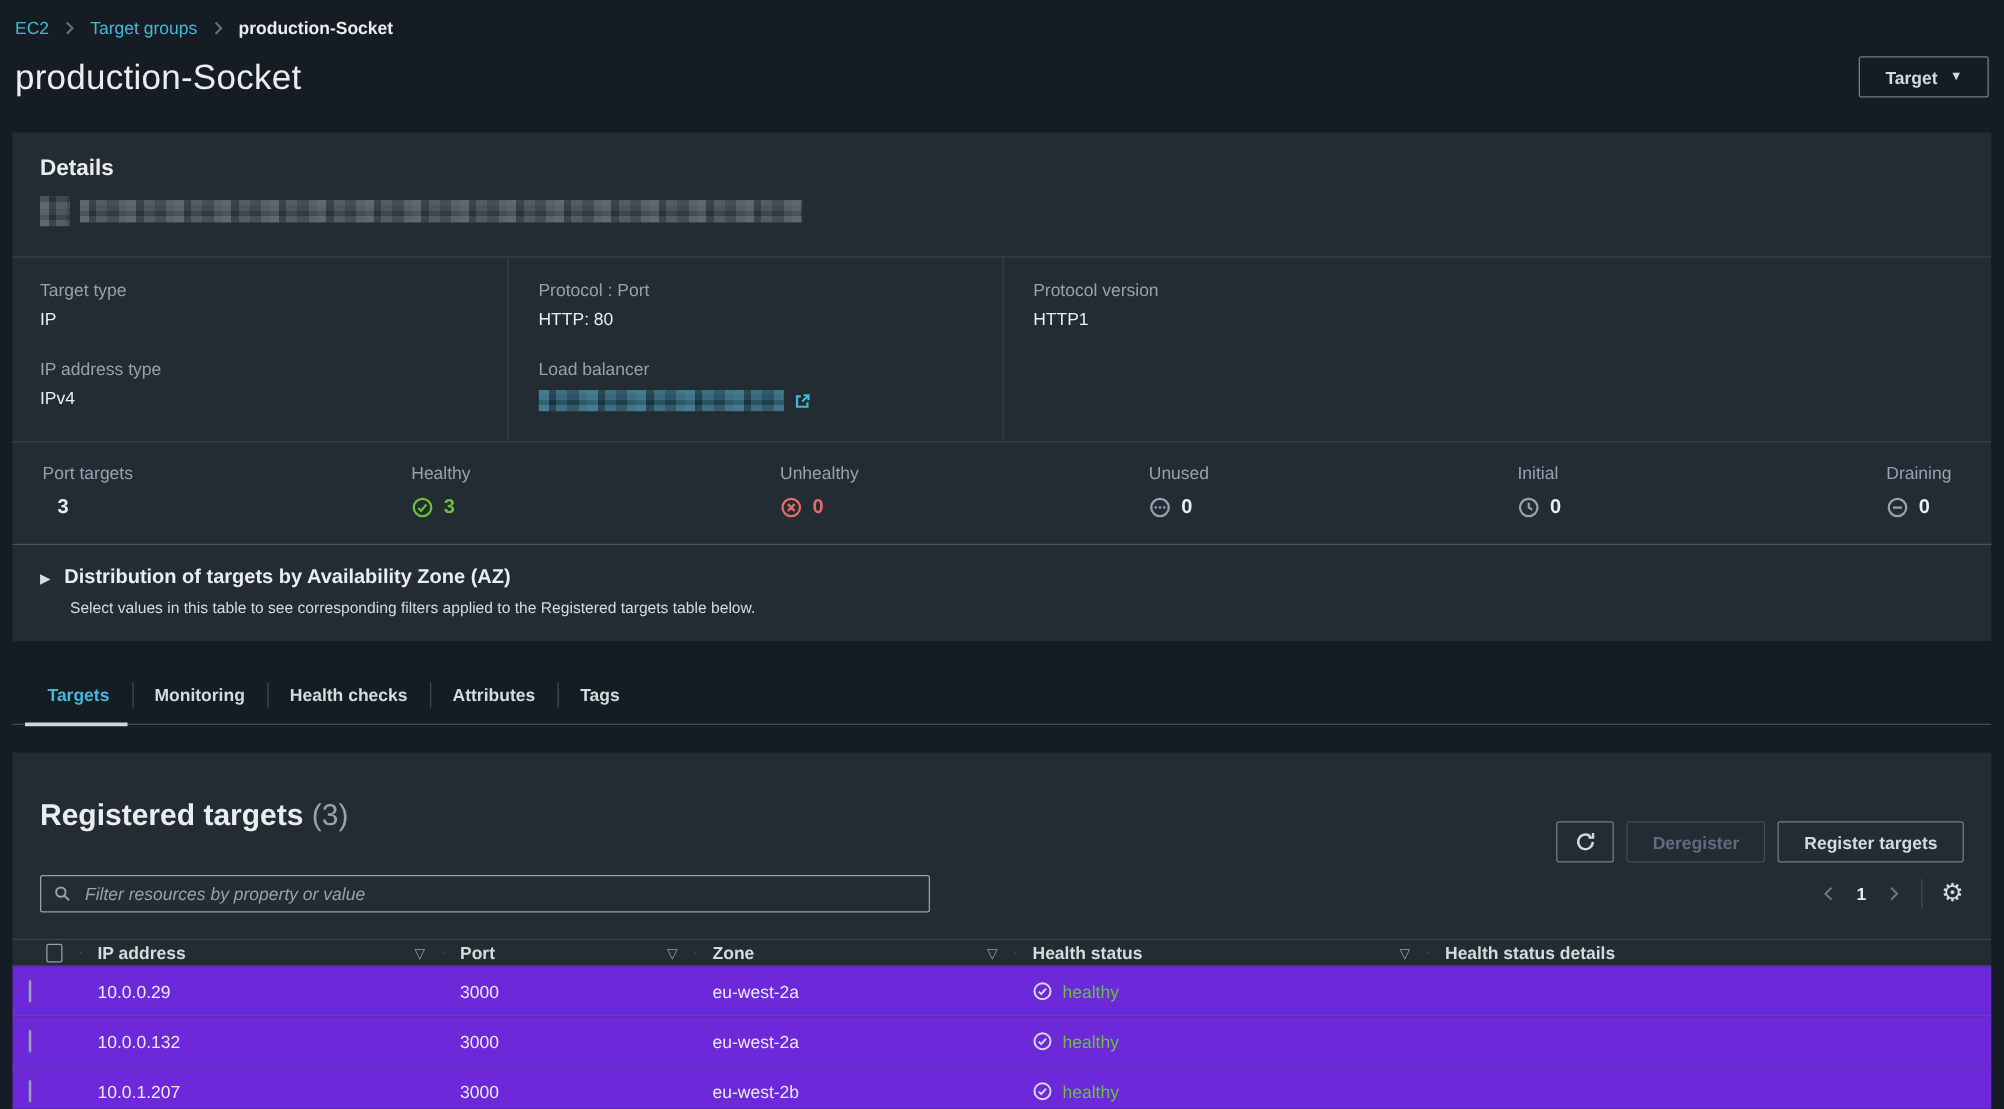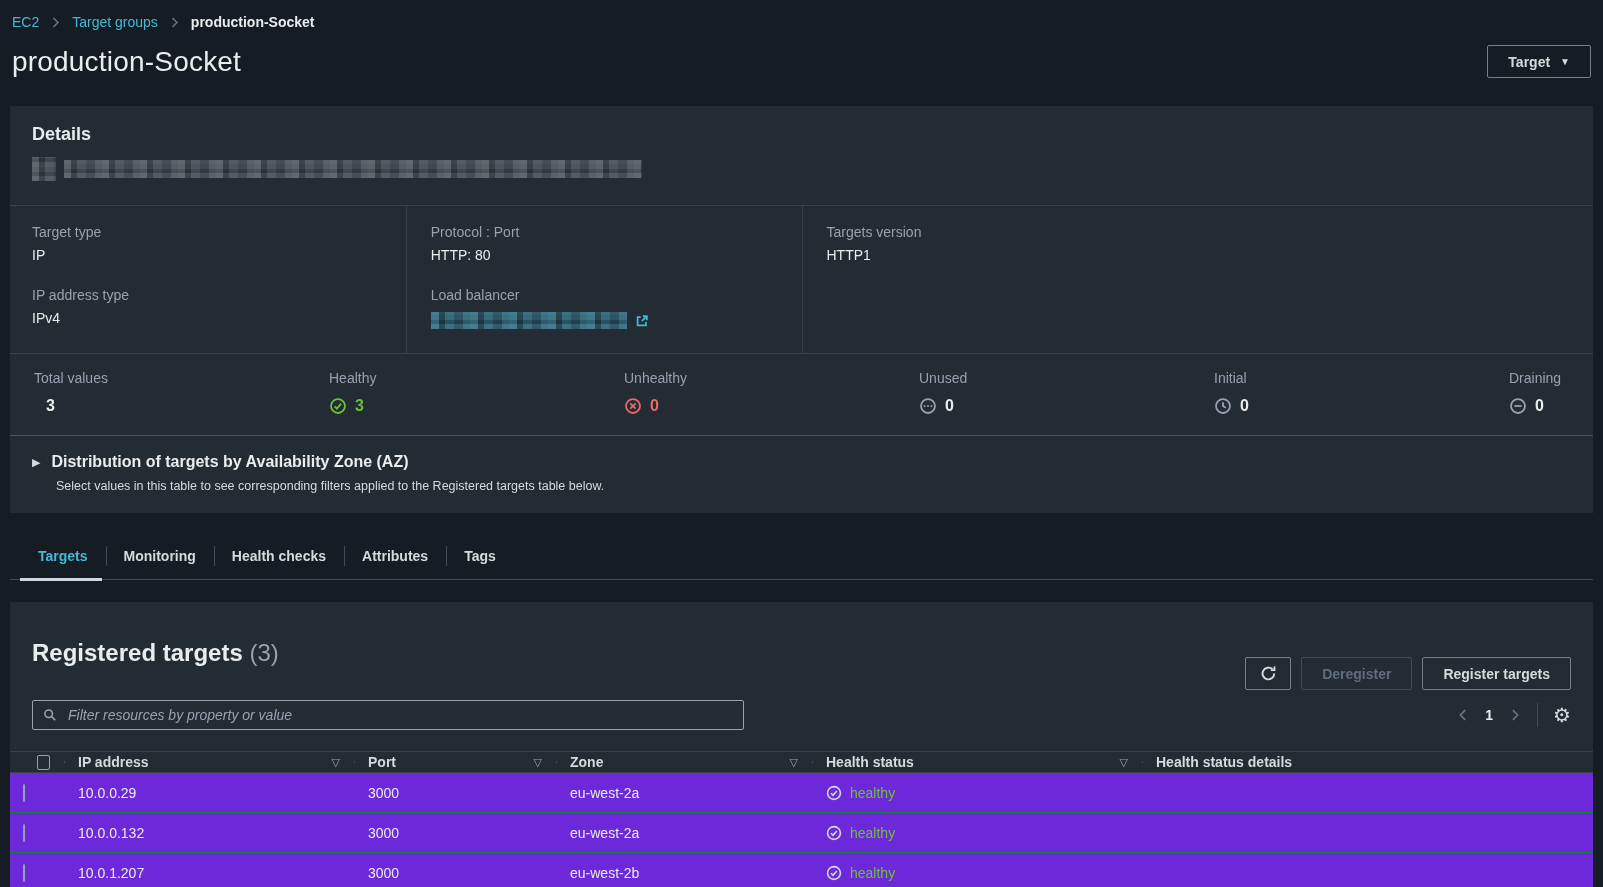--- a/index.html
+++ b/index.html
@@ -183,29 +183,29 @@
               <svg width="14" height="14" viewBox="0 0 16 16">
                   <path d="M6.5 3.5H3v9.5h9.5V9" fill="none" stroke="currentColor" stroke-width="2"></path>
                   <path d="M9 2.5h4.5V7M13.2 2.8 7.8 8.2" fill="none" stroke="currentColor" stroke-width="2"></path>
                 </svg>
             </span>
           </div>
         </div>
       </div>
       <div class="dcol">
         <div class="field">
-          <div class="flabel">Targets version</div>
+          <div class="flabel">Protocol version</div>
           <div class="fvalue">HTTP1</div>
         </div>
       </div>
     </div>
 
     <div class="stats-row">
       <div class="stat">
-        <div class="stat-label">Total values</div>
+        <div class="stat-label">Port targets</div>
         <div class="stat-value indent">
             <span>3</span>
           </div>
       </div>
       <div class="stat">
         <div class="stat-label">Healthy</div>
         <div class="stat-value green">
           <span class="stat-ico">
             <svg width="18" height="18" viewBox="0 0 16 16">
                 <circle cx="8" cy="8" r="6.2" fill="none" stroke="currentColor" stroke-width="1.6"></circle>

